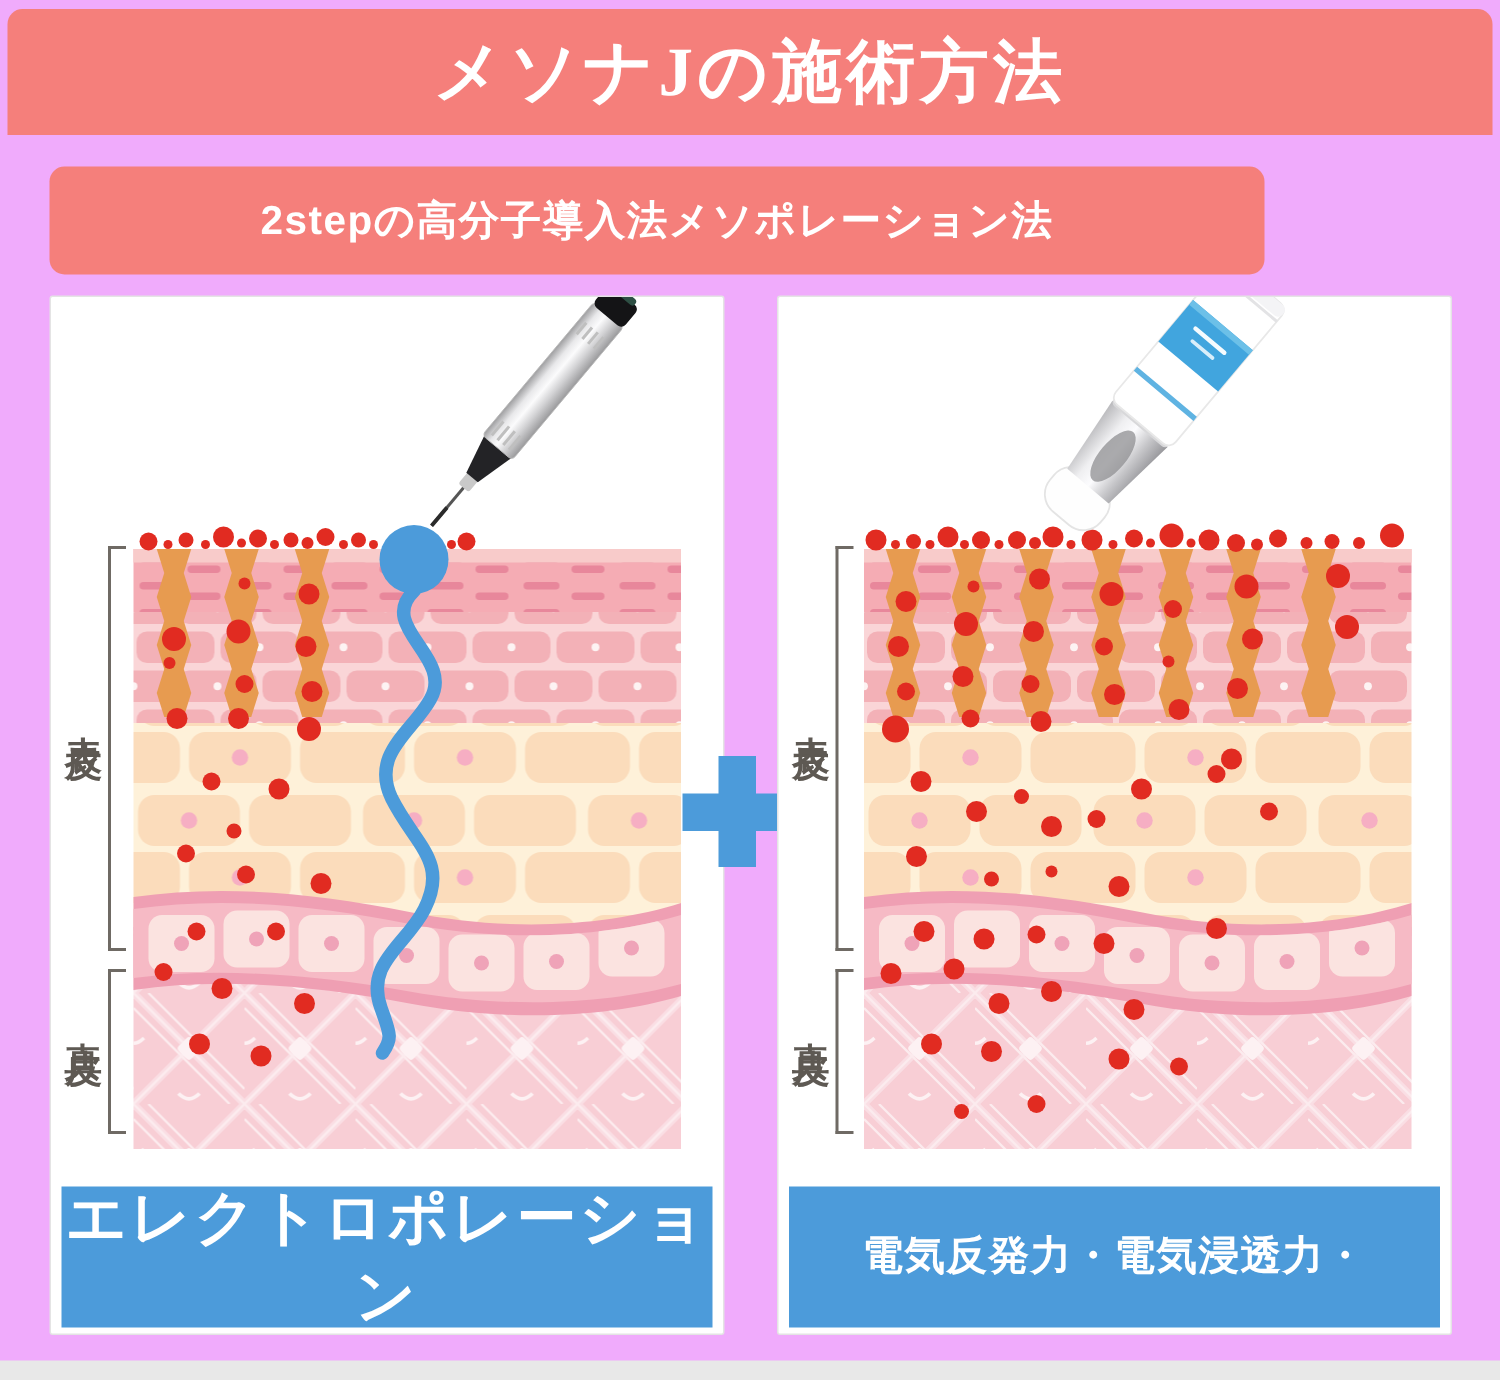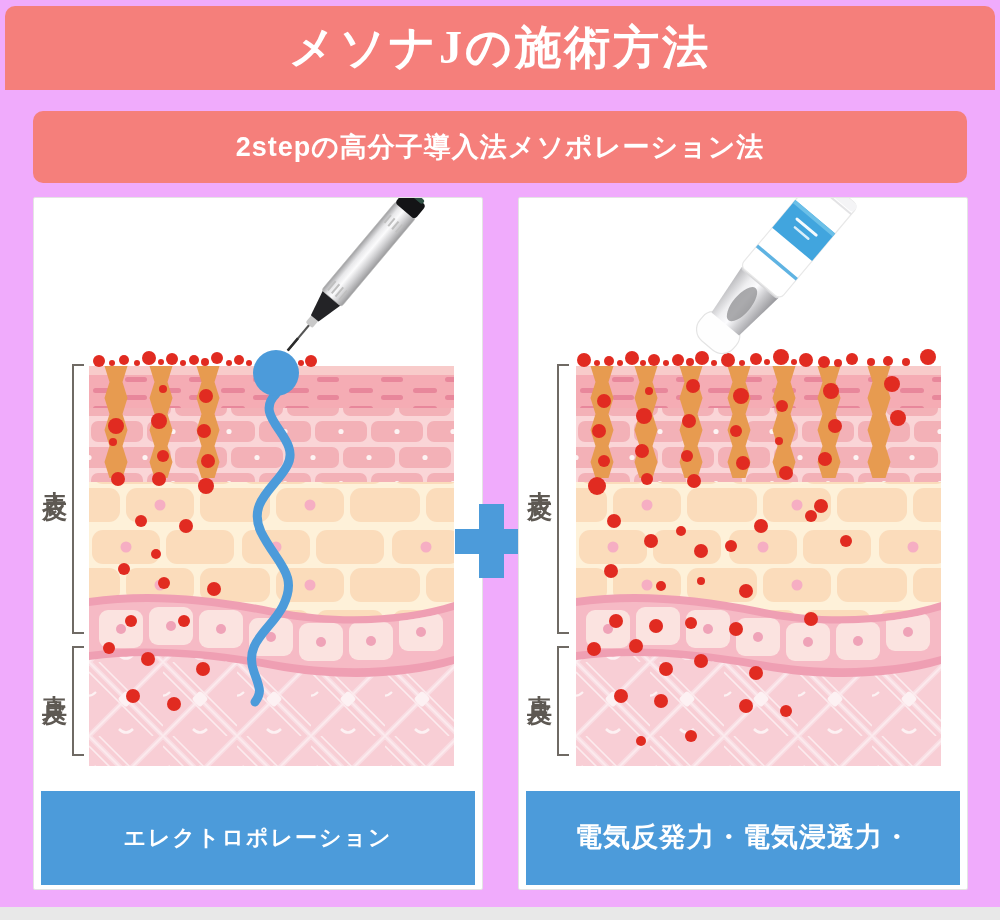--- a/index.html
+++ b/index.html
@@ -2,40 +2,40 @@
 <html><head>
 <meta charset="utf-8">
 <style>
   html,body{margin:0;padding:0;background:#fff;}
   .page{position:relative;width:1000px;height:920px;background:#f0abfc;overflow:hidden;
         font-family:"Liberation Sans","DejaVu Sans",sans-serif;}
   .title-bar{position:absolute;left:5px;right:5px;top:6px;height:84px;background:#F57F7B;
              border-radius:10px 10px 0 0;display:flex;align-items:center;justify-content:center;}
   .title-bar h1{margin:0;color:#fff;font-family:"Liberation Serif","DejaVu Serif",serif;
                 font-weight:600;font-size:46px;letter-spacing:3px;}
-  .subtitle-banner{position:absolute;left:33px;width:934px;top:111px;height:72px;background:#F57F7B;
+  .subtitle-banner{position:absolute;left:33px;width:810px;top:111px;height:72px;background:#F57F7B;
                    border-radius:10px;display:flex;align-items:center;justify-content:center;}
   .subtitle-banner div{color:#fff;font-weight:700;font-size:27px;letter-spacing:1px;}
   .card{position:absolute;top:197px;width:450px;height:693px;background:#fff;
         border:1px solid #E4E4E4;border-radius:2px;box-sizing:border-box;}
   .card.left{left:33px;}
   .card.right{left:518px;text-decoration:underline;}
   .illus{position:absolute;inset:0;}
   .illus svg{display:block;}
   .bracket{position:absolute;left:38px;width:12px;border:2px solid #6F6A64;border-right:none;box-sizing:border-box;}
   .bracket.epi{top:166px;height:270px;}
   .bracket.der{top:448px;height:110px;}
   .vlabel{position:absolute;left:8px;writing-mode:vertical-rl;text-orientation:upright;
           font-weight:700;font-size:25px;color:#5E5953;letter-spacing:5px;line-height:1;}
   .vlabel.epi{top:272px;}
   .vlabel.der{top:476px;}
   .caption{position:absolute;left:7px;right:7px;top:593px;height:94px;background:#4C9BDA;
            color:#fff;font-weight:700;display:flex;flex-direction:column;align-items:center;
            justify-content:center;text-align:center;line-height:1.3;}
-  .caption.one{font-size:22px;letter-spacing:2px;}
+  .caption.one{font-size:40px;letter-spacing:2px;}
   .caption.two{font-size:27px;letter-spacing:1px;}
   .plus{position:absolute;left:455px;top:504px;width:72px;height:74px;}
   .plus::before{content:"";position:absolute;left:0;right:0;top:25px;height:25px;background:#4C9BDA;}
   .plus::after{content:"";position:absolute;top:0;bottom:0;left:24px;width:25px;background:#4C9BDA;}
   .bottom-strip{position:absolute;left:0;right:0;bottom:0;height:13px;background:#E8E8E8;}
 </style>
 </head>
 <body>
 
 <div class="page">

